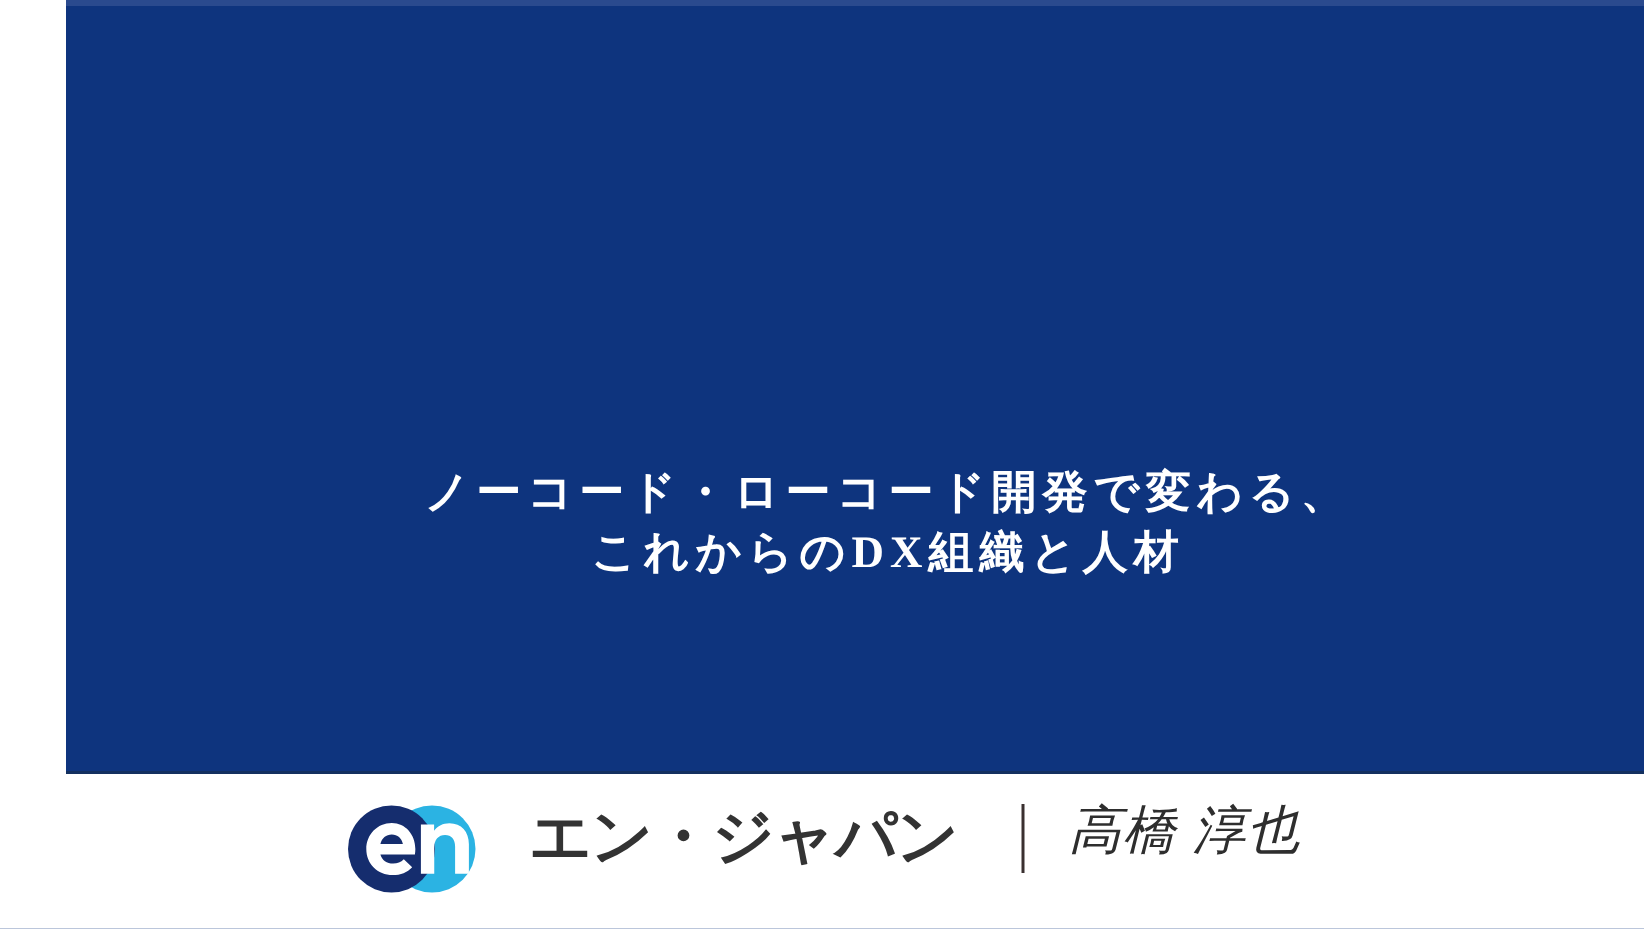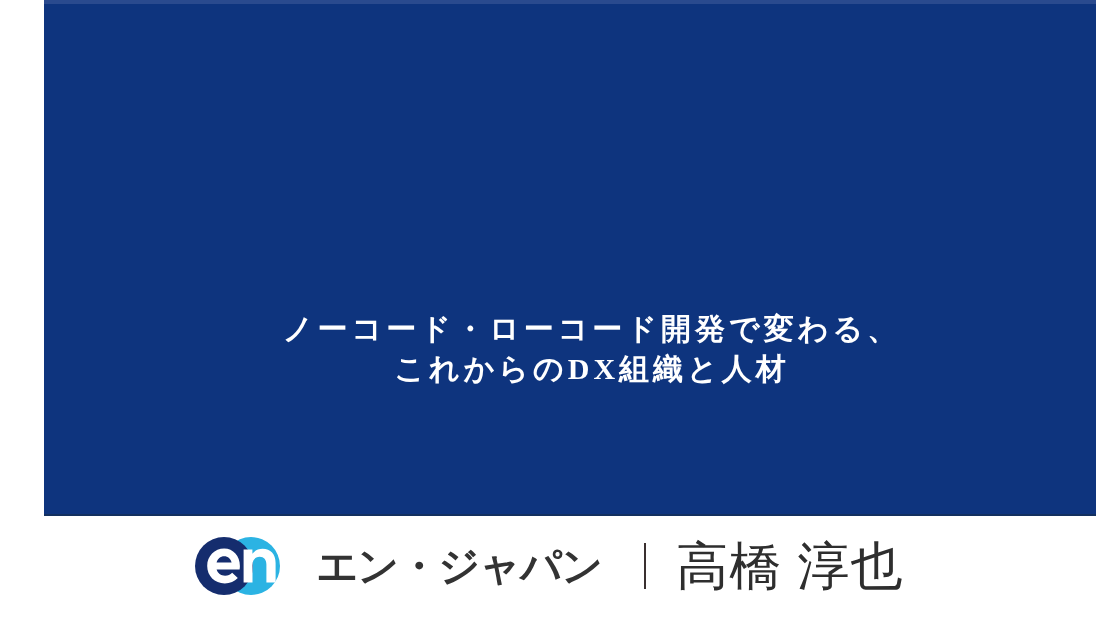--- a/index.html
+++ b/index.html
@@ -74,21 +74,21 @@
     position: relative;
     width: 1096px;
     height: 103px;
     background: #ffffff;
     display: flex;
     align-items: center;
     justify-content: center;
   }
   .footer-inner {
     display: flex;
-    align-items: center;
+    align-items: flex-start;
     gap: 0px;
     transform: translateY(-2px);
   }
 
   
   .en-logo {
     position: relative;
     width: 112px;
     height: 60px;
     flex: 0 0 auto;
@@ -111,25 +111,26 @@
     width: 2px;
     height: 46px;
     background: #3a3030;
     margin: 0 30px 0 42px;
     flex: 0 0 auto;
   }
 
   .presenter-name {
     font-family: "Liberation Sans", "DejaVu Sans", sans-serif;
     font-weight: normal;
-    font-size: 52px;
+    font-size: 35px;
     line-height: 1;
     color: #2e2e2e;
     letter-spacing: 1px;
     white-space: nowrap;
+    font-style: italic;
   }
 </style>
 </head>
 <body>
 
 <div class="slide">
 
   <section class="title-panel">
     <div class="title-panel-topedge"></div>
     <div class="title-panel-bottomedge"></div>

